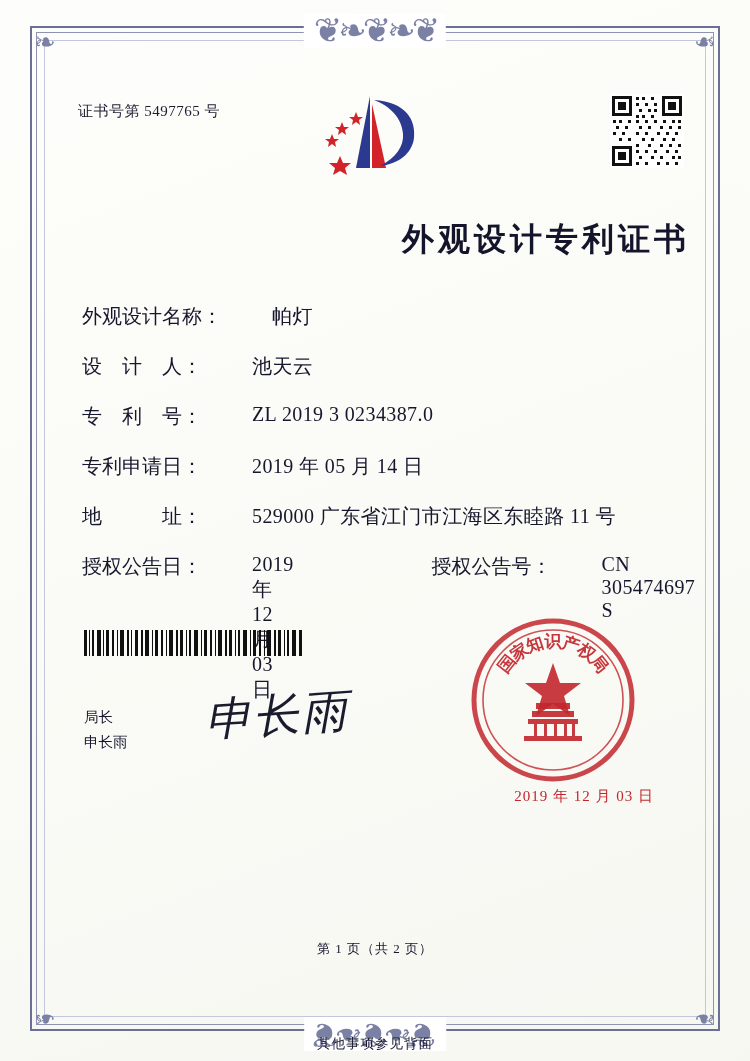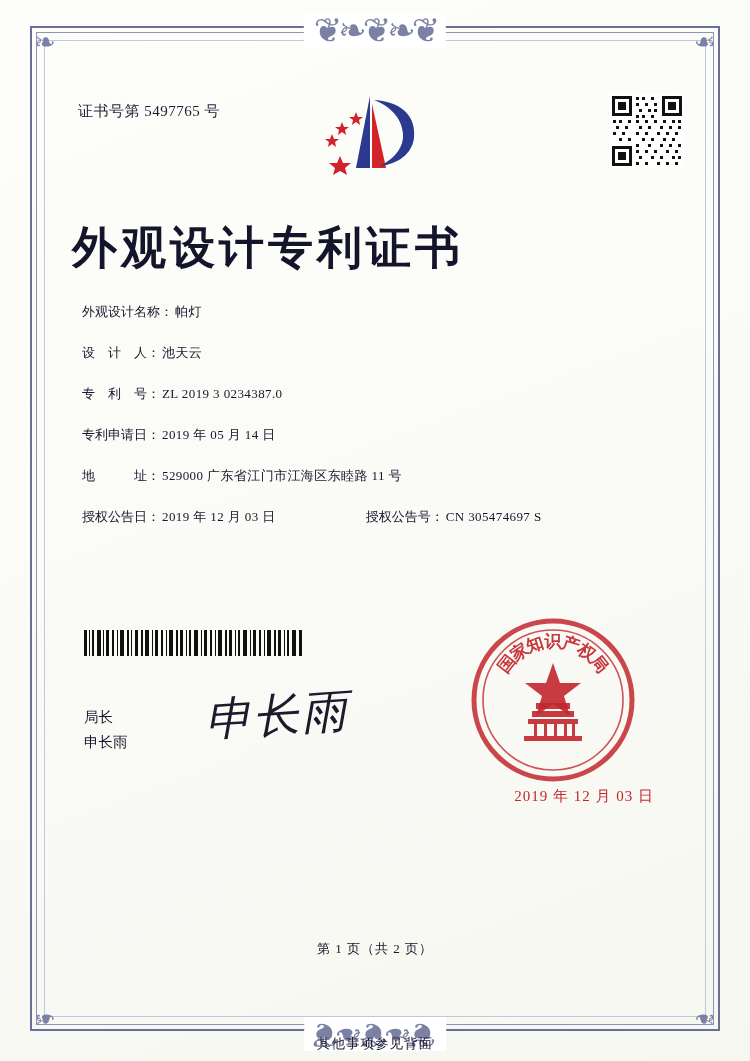--- a/index.html
+++ b/index.html
@@ -109,42 +109,43 @@
     position: absolute;
     right: 6px;
     top: 34px;
     width: 74px;
     height: 74px;
   }
 
   .title {
     position: absolute;
     top: 158px;
-    left: 12px;
+    left: 0;
     width: 630px;
-    text-align: left;
-    font-size: 45px;
+    text-align: right;
+    font-size: 32px;
     font-weight: bold;
     letter-spacing: 4px;
     color: #14142b;
     font-family: "Liberation Serif", "DejaVu Serif", serif;
   }
 
   .fields {
     position: absolute;
     top: 243px;
     left: 22px;
     width: 600px;
   }
   .field-row {
     display: flex;
-    align-items: center;
+    align-items: flex-start;
     margin-bottom: 23px;
-    font-size: 13px;
+    font-size: 20px;
     color: #16162c;
+    gap: 48px;
   }
   .field-label {
     white-space: pre;
     flex: 0 0 auto;
   }
   .field-value {
     margin-left: 2px;
     letter-spacing: 0.4px;
   }
   .field-row.dual .second-label {

